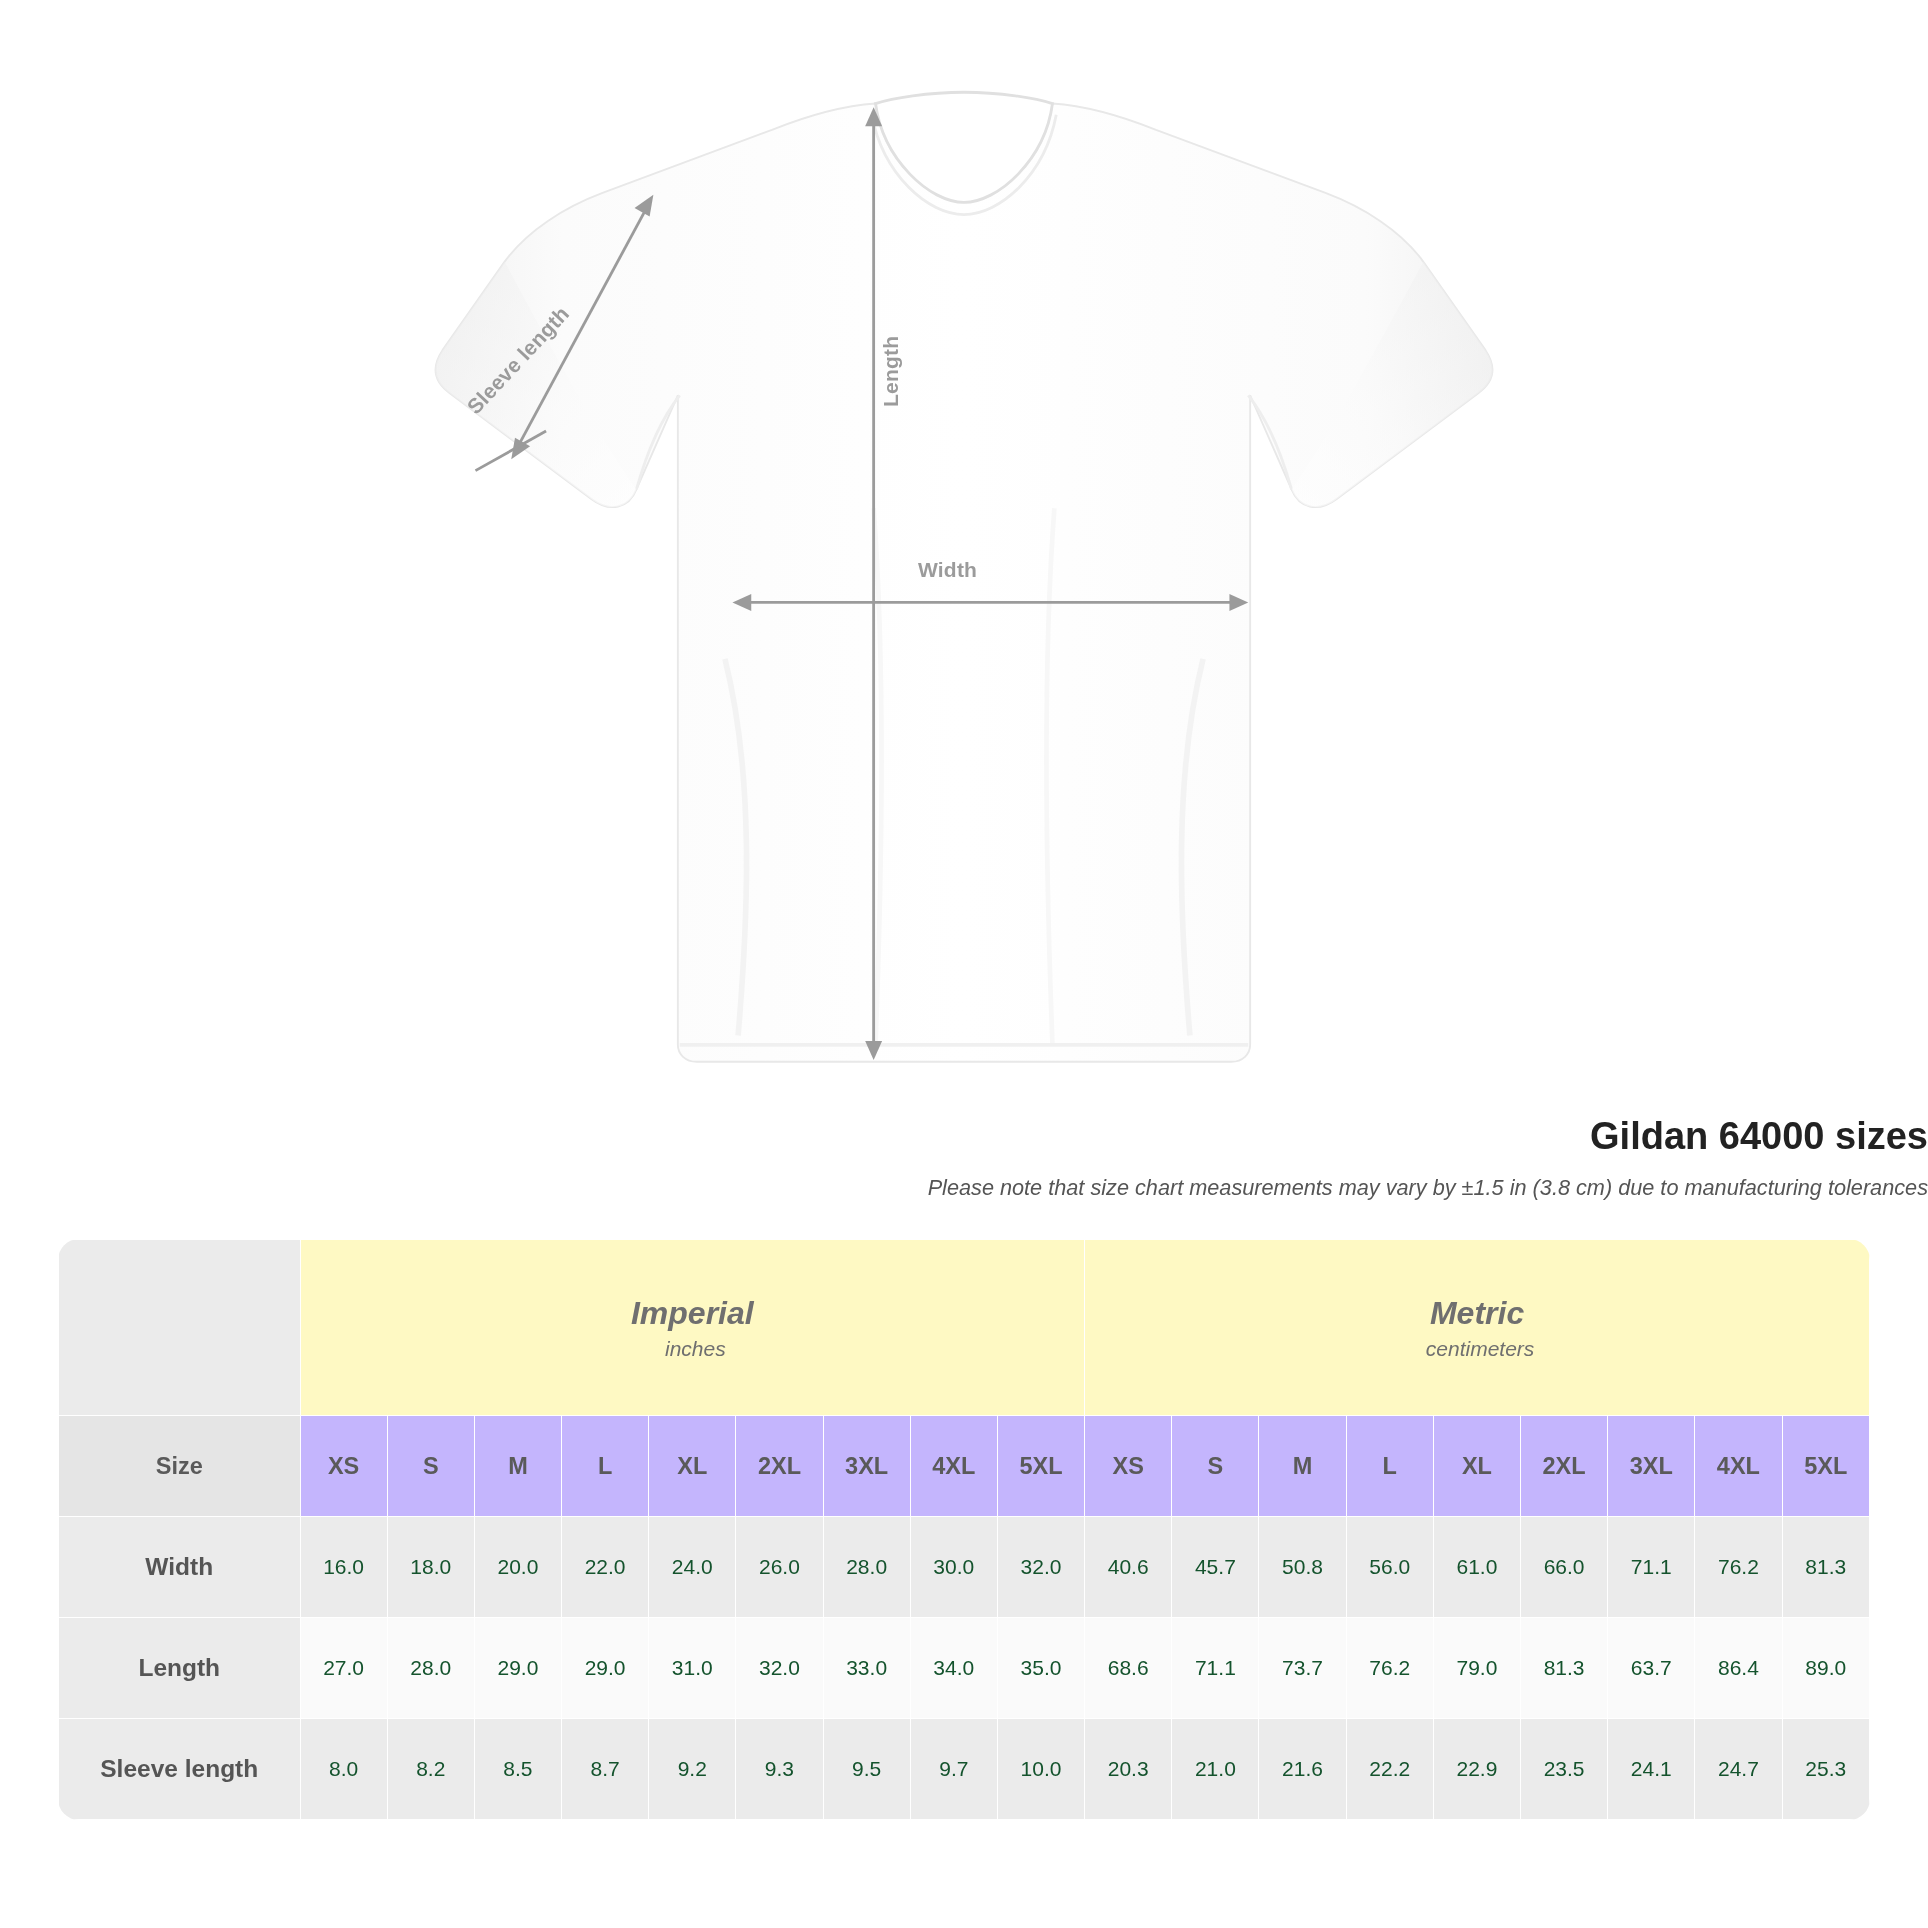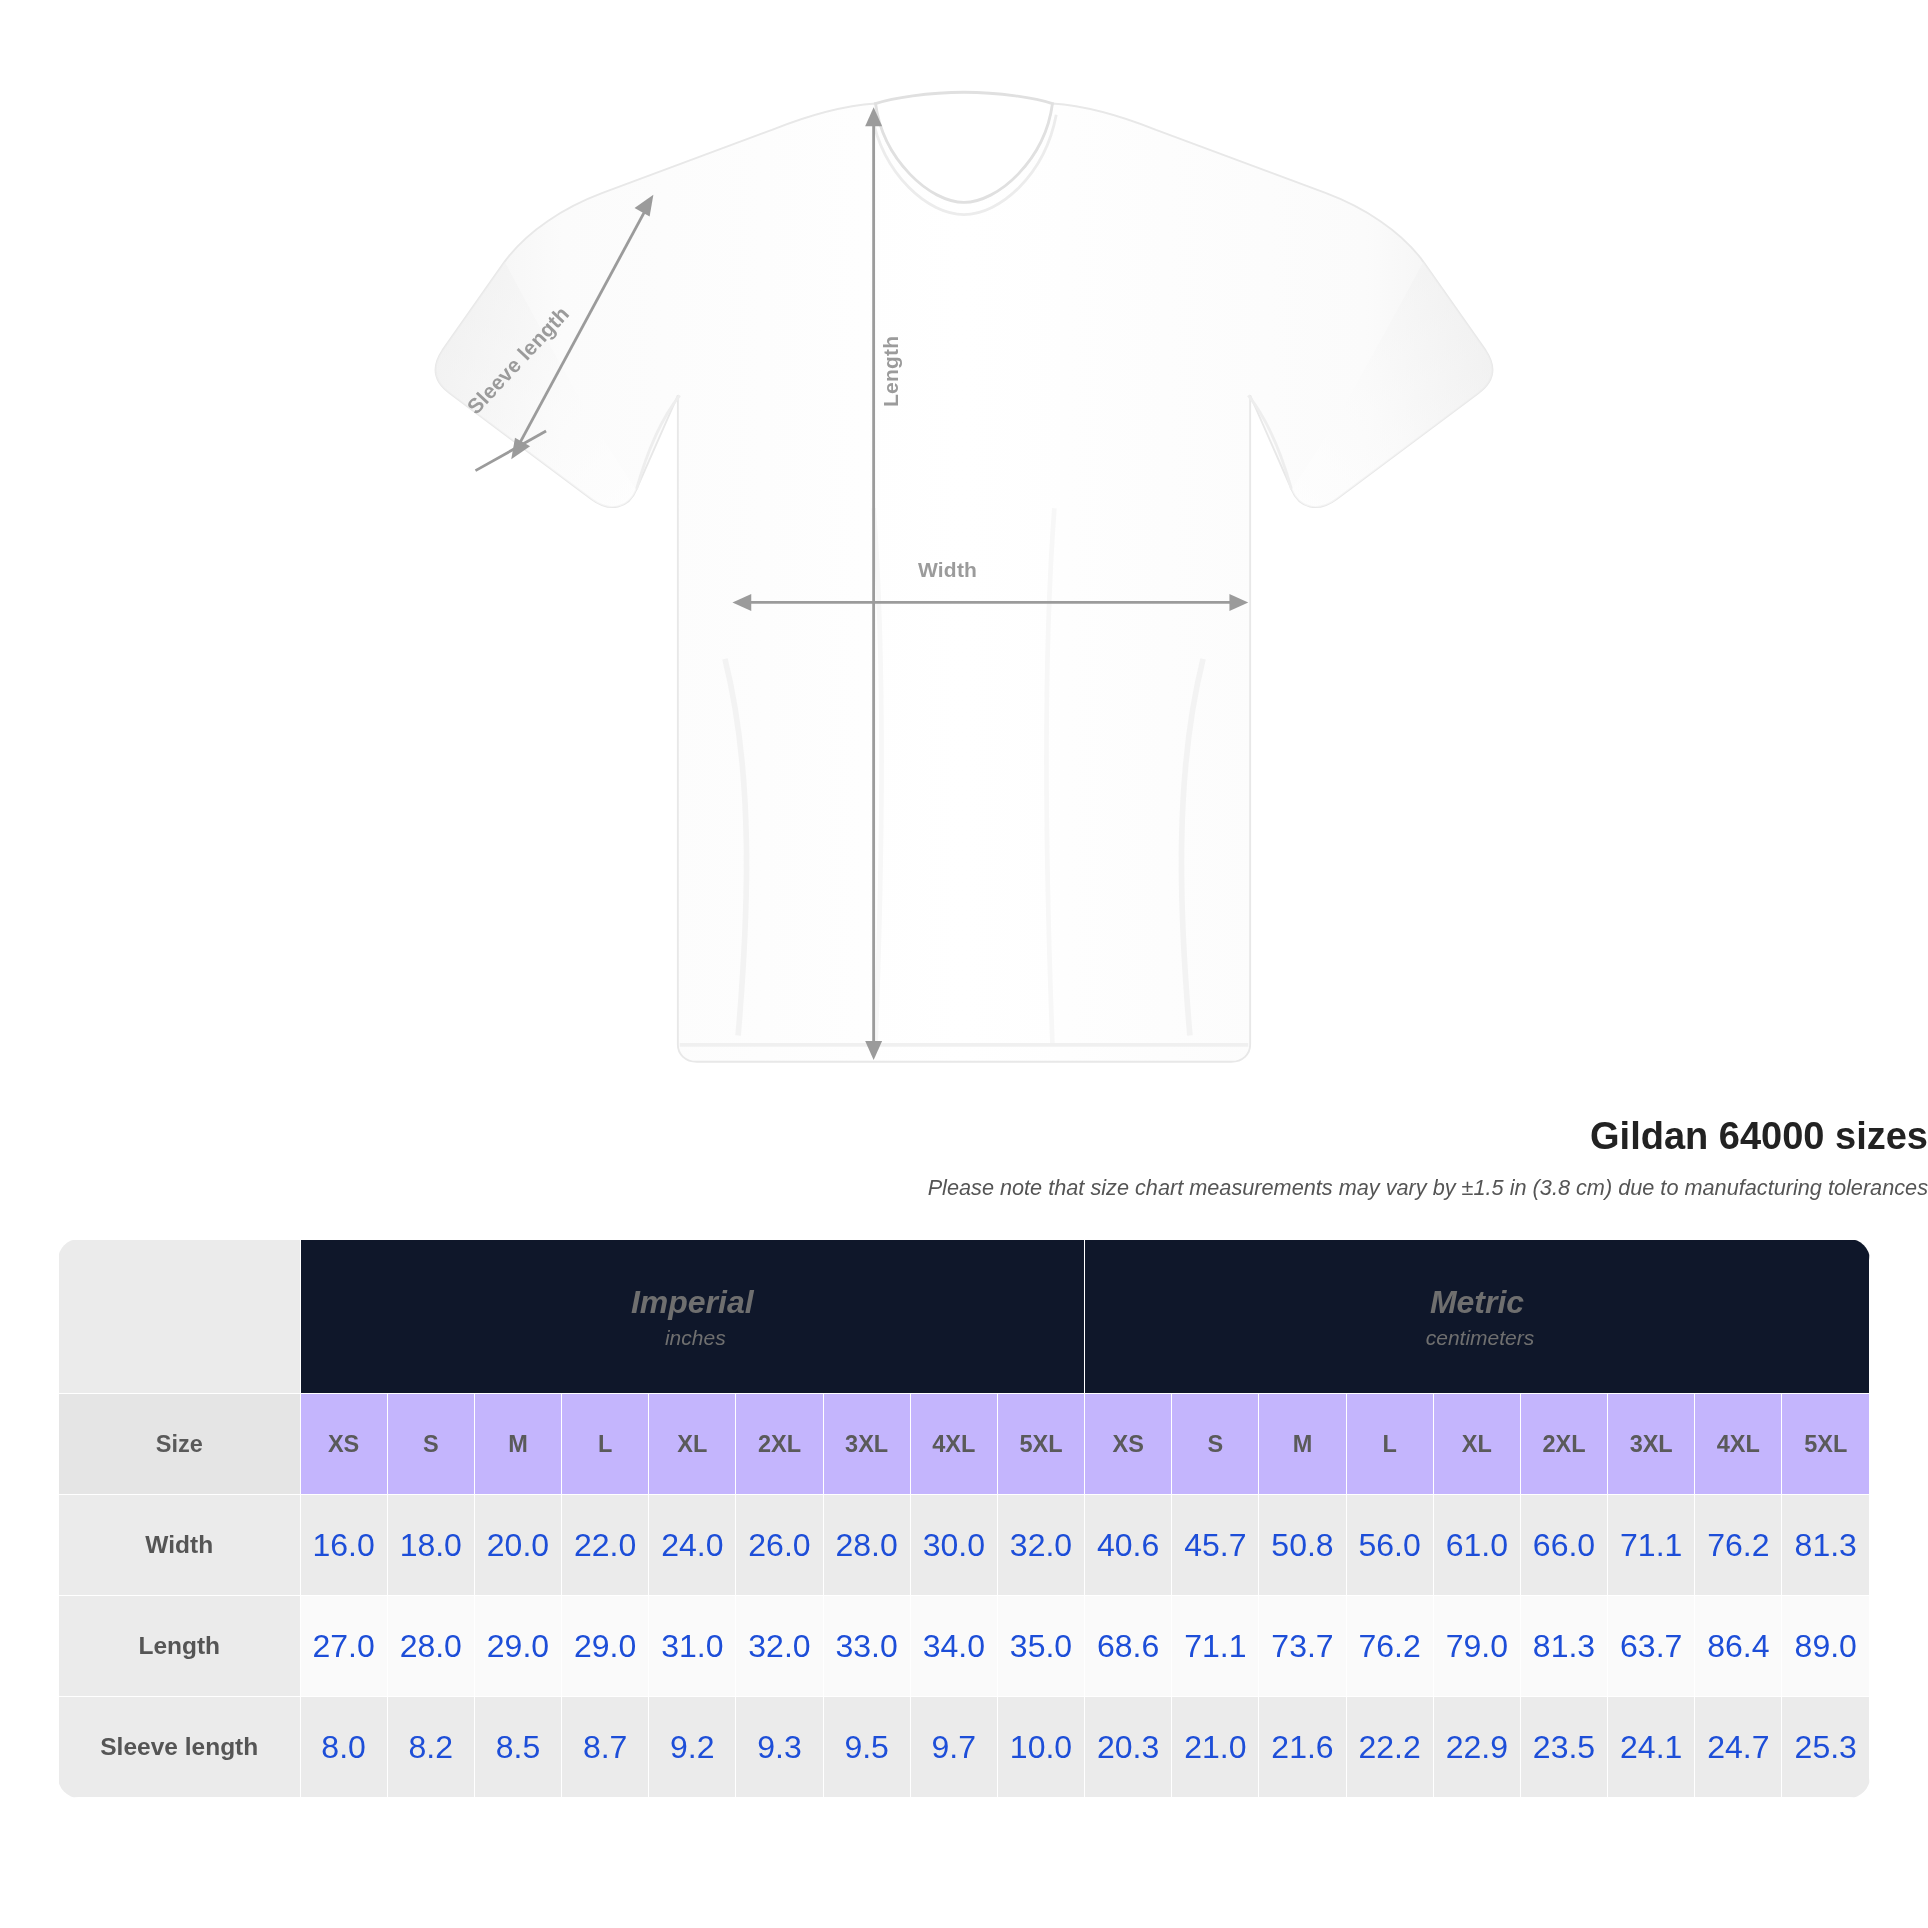--- a/index.html
+++ b/index.html
@@ -85,23 +85,23 @@
     border-collapse: collapse;
     width: 1812px;
     table-layout: fixed;
   }
   table.size-table td, table.size-table th {
     border: 0.9px solid #ffffff;
     text-align: center;
     vertical-align: middle;
   }
   .unit-head {
-    background: #0f172a;
+    background: #fef9c3;
     height: 151px;
-    padding: 1px;
+    padding: 12px;
   }
   .unit-head .u-name {
     font-size: 32px;
     font-style: italic;
     font-weight: bold;
     color: #6f6f6f;
     display: block;
     line-height: 1.15;
   }
   .unit-head .u-sub {
@@ -120,22 +120,22 @@
     height: 98px;
     font-size: 23.5px;
     font-weight: bold;
     color: #5a5a5a;
   }
   .hdr-row td.rowlabel {
     background: #e5e5e5;
   }
   .data-row td {
     height: 98px;
-    font-size: 32px;
-    color: #1d4ed8;
+    font-size: 21px;
+    color: #14532d;
   }
   .data-row.odd td { background: #ebebeb; }
   .data-row.even td { background: #fafafa; }
   .data-row td.rowlabel {
     background: #ebebeb;
     font-weight: bold;
     color: #555;
     font-size: 24.5px;
   }
   .col-rowlabel { width: 241px; }

